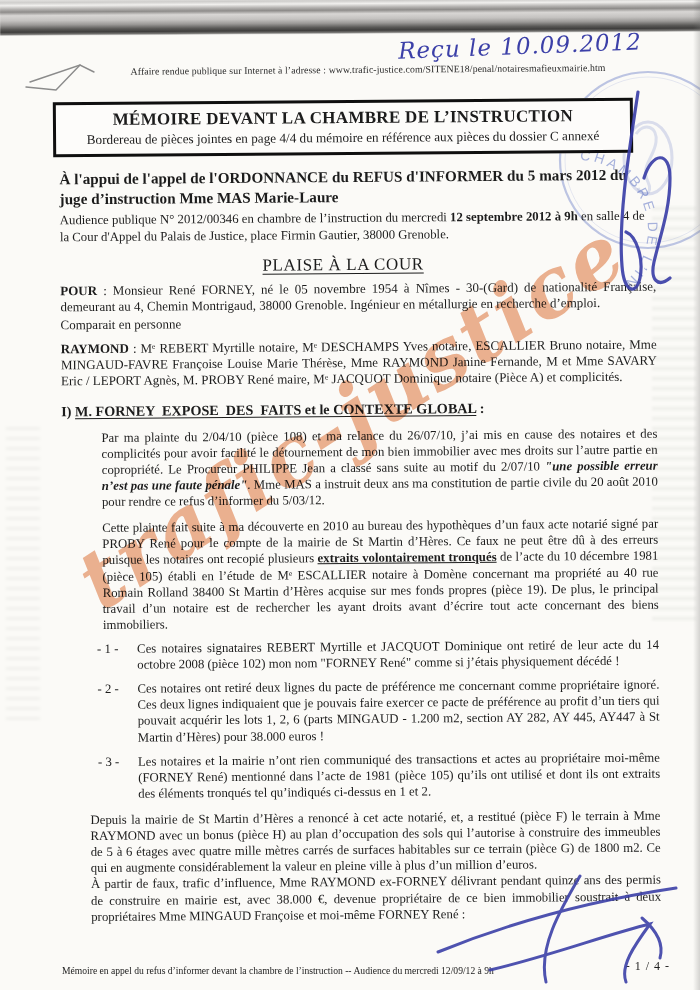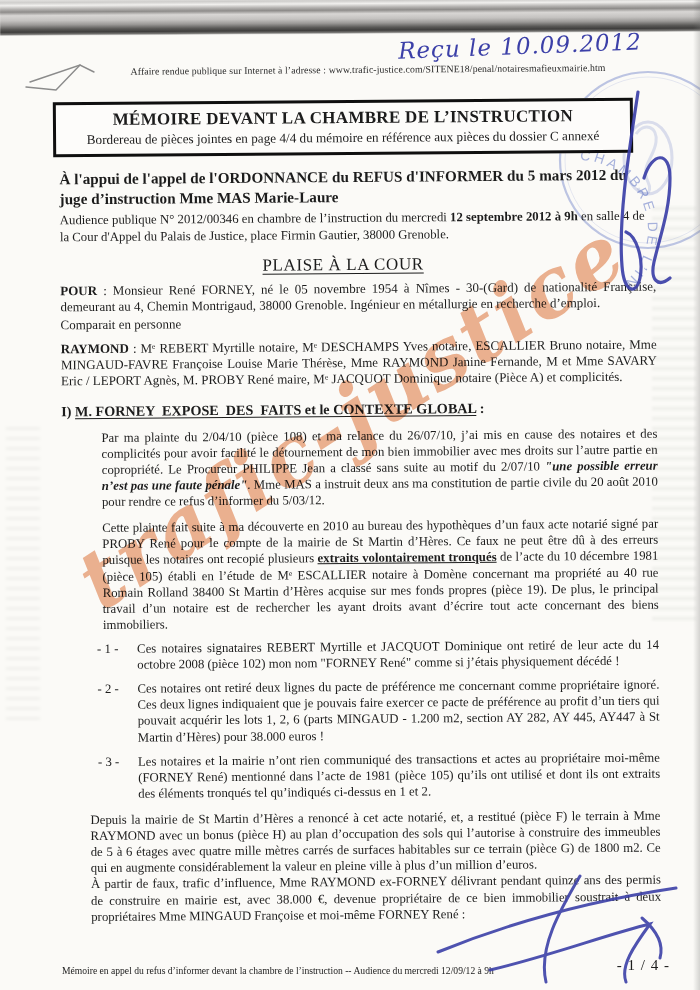--- a/index.html
+++ b/index.html
@@ -53,21 +53,21 @@
   .ind2{margin-left:26px;}
   .mt0{margin-top:0;}
   .bu{font-weight:bold;text-decoration:underline;}
   .bi{font-weight:bold;font-style:italic;}
 
   .item{display:flex;margin:8px 0 0 34px;font-size:12.8px;line-height:1.26;}
   .item .mk{flex:none;width:40px;}
   .item .tx{flex:1;text-align:justify;}
 
   .footer{position:absolute;left:62px;bottom:14px;font-size:9.6px;color:#222;z-index:4;}
-  .pageno{position:absolute;right:30px;bottom:16px;font-size:15px;letter-spacing:1px;z-index:4;}
+  .pageno{position:absolute;right:30px;bottom:16px;font-size:12px;letter-spacing:1px;z-index:4;}
 
   .watermark{position:absolute;left:86px;top:540px;z-index:5;transform:rotate(-33deg);
     transform-origin:0 50%;font-family:"DejaVu Serif",serif;font-style:italic;font-weight:600;
     font-size:82px;letter-spacing:3px;color:#e0763c;opacity:.55;mix-blend-mode:multiply;
     white-space:nowrap;pointer-events:none;}
 </style>
 </head>
 <body>
 
 <div class="stage">

